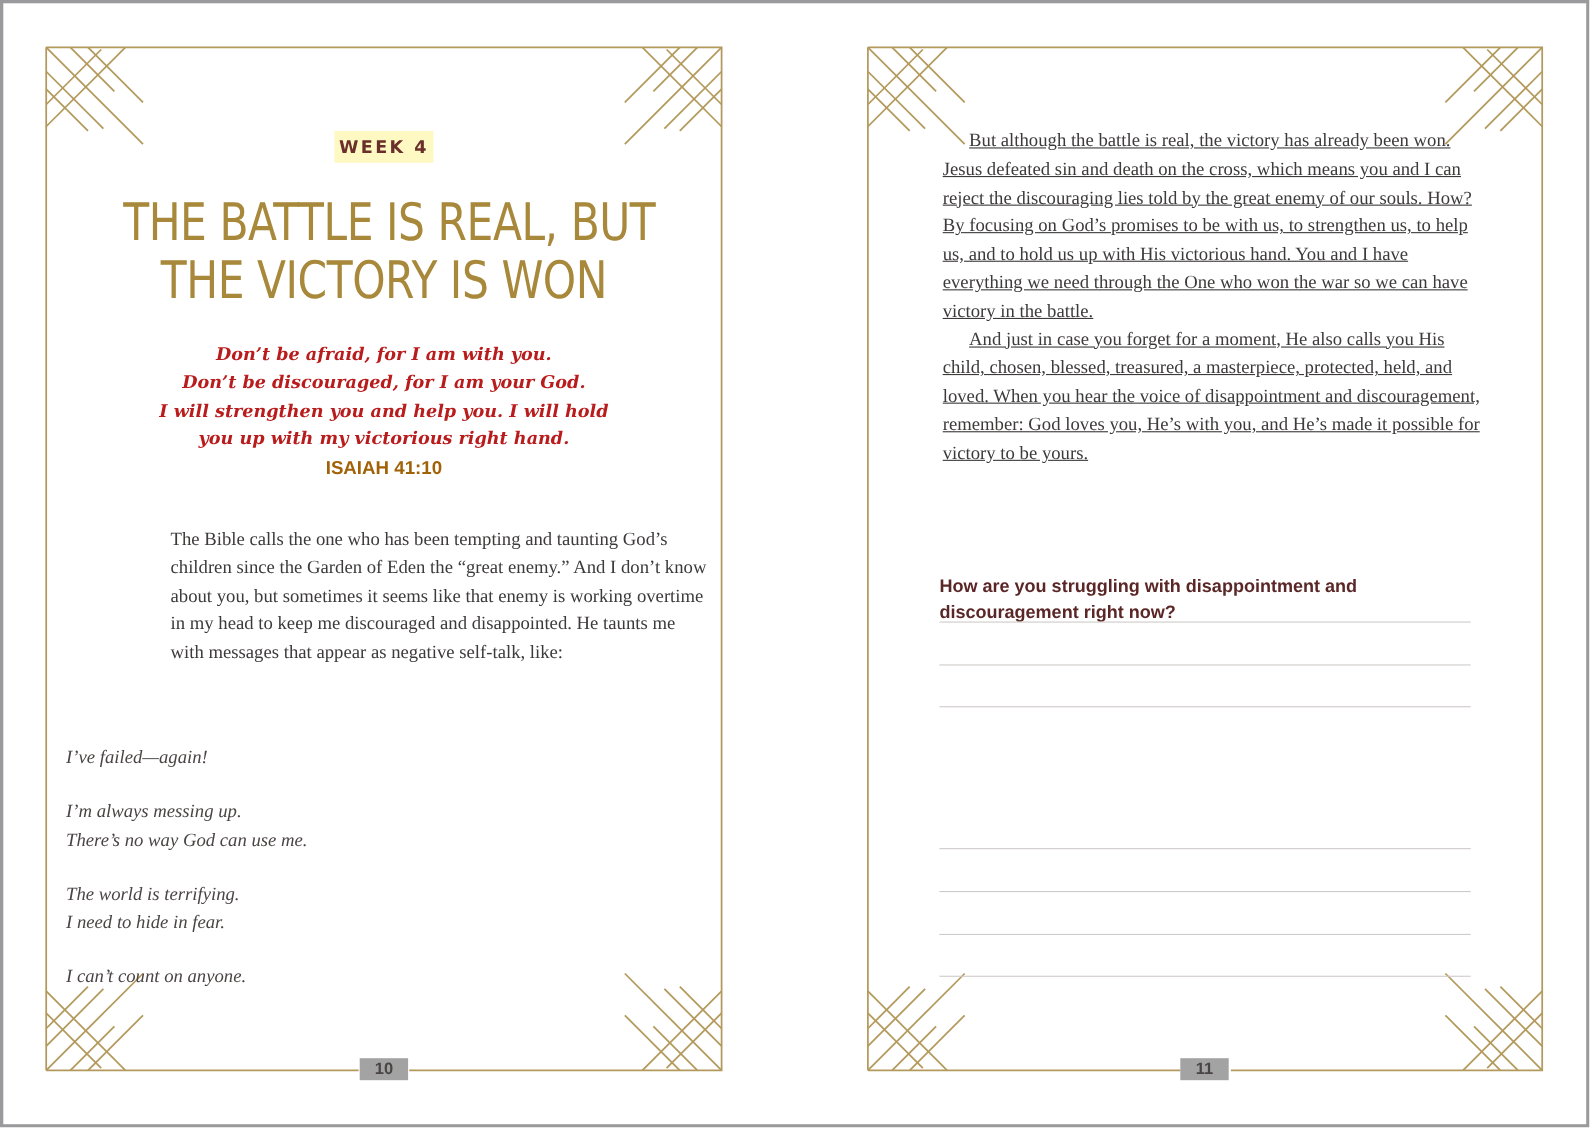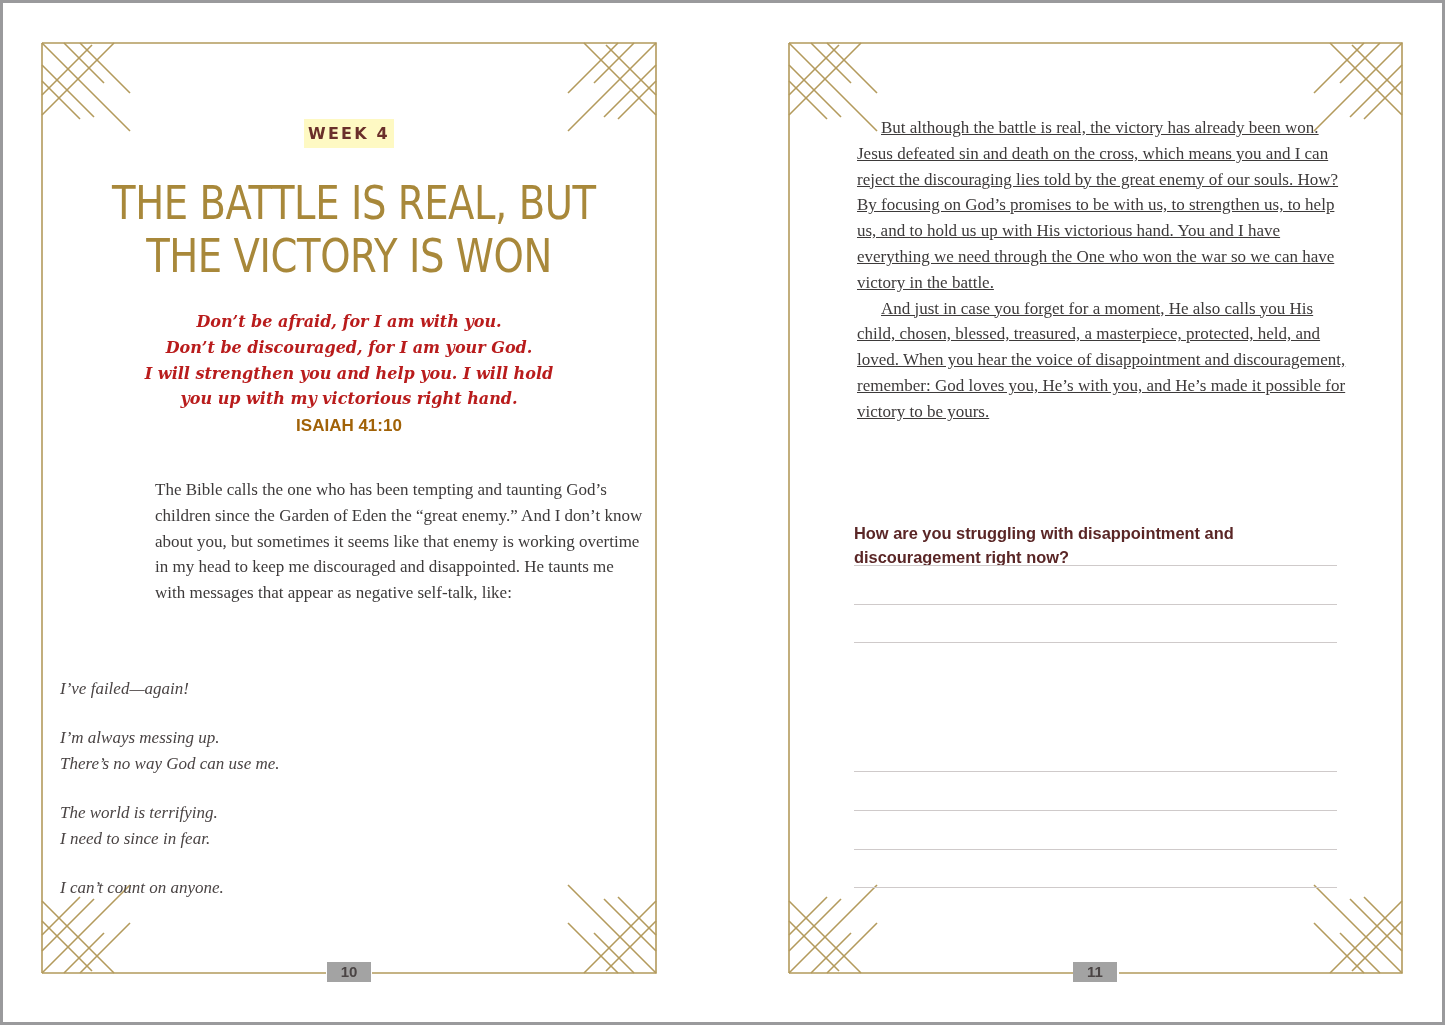--- a/index.html
+++ b/index.html
@@ -143,21 +143,21 @@
   <div class="quotes">
     <div class="quote-group">
       <div>I’ve failed—again!</div>
     </div>
     <div class="quote-group">
       <div>I’m always messing up.</div>
       <div>There’s no way God can use me.</div>
     </div>
     <div class="quote-group">
       <div>The world is terrifying.</div>
-      <div>I need to since in fear.</div>
+      <div>I need to hide in fear.</div>
     </div>
     <div class="quote-group">
       <div>I can’t count on anyone.</div>
     </div>
   </div>
 
   <div class="page-num" style="left:327px;">10</div>
 </div>
 
 <div class="page right">

